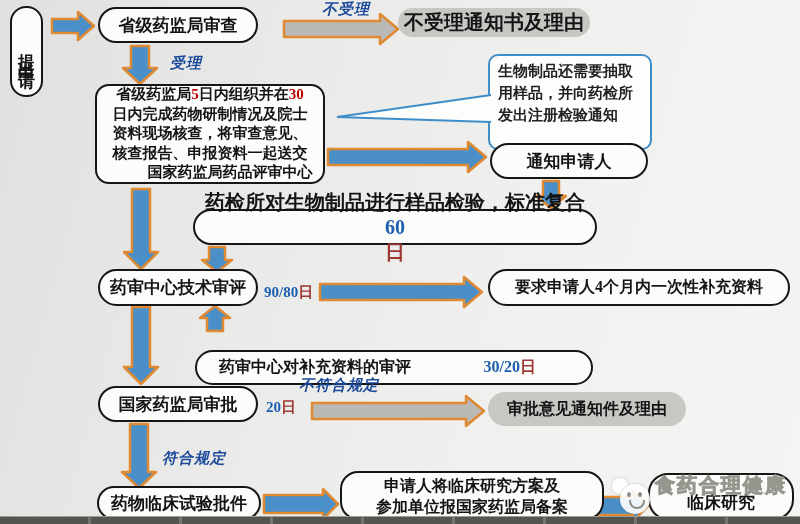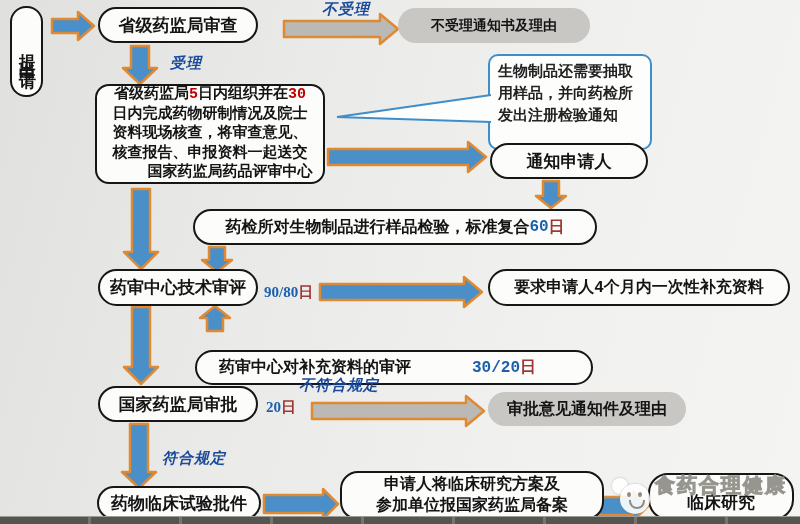--- a/index.html
+++ b/index.html
@@ -12,21 +12,21 @@
   }
   svg.layer{position:absolute;left:0;top:0;pointer-events:none;}
   #arrows{z-index:1;}
   #overlay2{z-index:3;}
   .arr-blue{fill:var(--arrow-blue);stroke:var(--arrow-orange);stroke-width:2.5;stroke-linejoin:round;}
   .arr-gray{fill:var(--arrow-gray);stroke:var(--arrow-orange);stroke-width:2.5;stroke-linejoin:round;}
   .node{
     position:absolute;z-index:2;
     background:#fcfcfb;border:2px solid #161616;
     display:flex;align-items:center;justify-content:center;
-    font-weight:700;color:#141414;box-sizing:border-box;text-align:center;font-family:Liberation Mono, monospace;
+    font-weight:700;color:#141414;box-sizing:border-box;text-align:center;
   }
   .pill{border-radius:20px;}
   .gray-pill{
     position:absolute;z-index:2;background:var(--gray-pill);border:none;border-radius:20px;
     display:flex;align-items:center;justify-content:center;
     font-weight:700;color:#141414;box-sizing:border-box;
   }
   .callout{
     position:absolute;z-index:2;background:#fdfdfc;
     border:2px solid var(--callout-border);border-radius:10px;
@@ -85,41 +85,41 @@
     <polygon class="arr-blue" points="264,495 323,495 323,489 338,504 323,519 323,513 264,513"></polygon>
     <polygon class="arr-blue" points="576,497 633,497 633,491 648,506 633,521 633,515 576,515"></polygon>
   </svg>
 
   <div class="node vtext" style="left:10px;top:6px;width:33px;height:91px;border-radius:16px;">提出申请</div>
 
   <div class="node pill" style="left:98px;top:7px;width:160px;height:36px;font-size:17px;">省级药监局审查</div>
 
   <div class="script" style="left:322px;top:0px;font-size:15px;">不受理</div>
 
-  <div class="gray-pill" style="left:398px;top:8px;width:192px;height:35px;font-size:14px;">不受理通知书及理由</div>
+  <div class="gray-pill" style="left:398px;top:8px;width:192px;height:29px;font-size:20px;">不受理通知书及理由</div>
 
   <div class="script" style="left:170px;top:54px;font-size:15px;">受理</div>
 
   <div class="node bigbox" style="left:95px;top:84px;width:230px;height:100px;">
     <div><span>省级药监局</span><span class="red">5</span><span>日内组织并在</span><span class="red">30</span></div>
     <div>日内完成药物研制情况及院士</div>
     <div>资料现场核查，将审查意见、</div>
     <div>核查报告、申报资料一起送交</div>
     <div class="lastline">国家药监局药品评审中心</div>
   </div>
 
   <div class="callout" style="left:488px;top:54px;width:164px;height:96px;font-size:15px;line-height:22px;padding:4px 8px;">
     <div>生物制品还需要抽取</div>
     <div>用样品，并向药检所</div>
     <div>发出注册检验通知</div>
   </div>
 
   <div class="node pill" style="left:490px;top:143px;width:158px;height:36px;font-size:17px;">通知申请人</div>
 
-  <div class="node pill" style="left:193px;top:209px;width:404px;height:36px;font-size:16px;">
+  <div class="node pill" style="left:193px;top:209px;width:404px;height:36px;font-size:20px;flex-direction:column;">
     <span>药检所对生物制品进行样品检验，标准复合</span>
       <span class="num">60</span>
       <span class="unit">日</span>
   </div>
 
   <div class="node pill" style="left:98px;top:269px;width:160px;height:37px;font-size:17px;">药审中心技术审评</div>
 
   <div class="dayslabel" style="left:264px;top:283px;font-size:15px;">
     <span class="num">90/80</span><span class="unit">日</span>
   </div>

